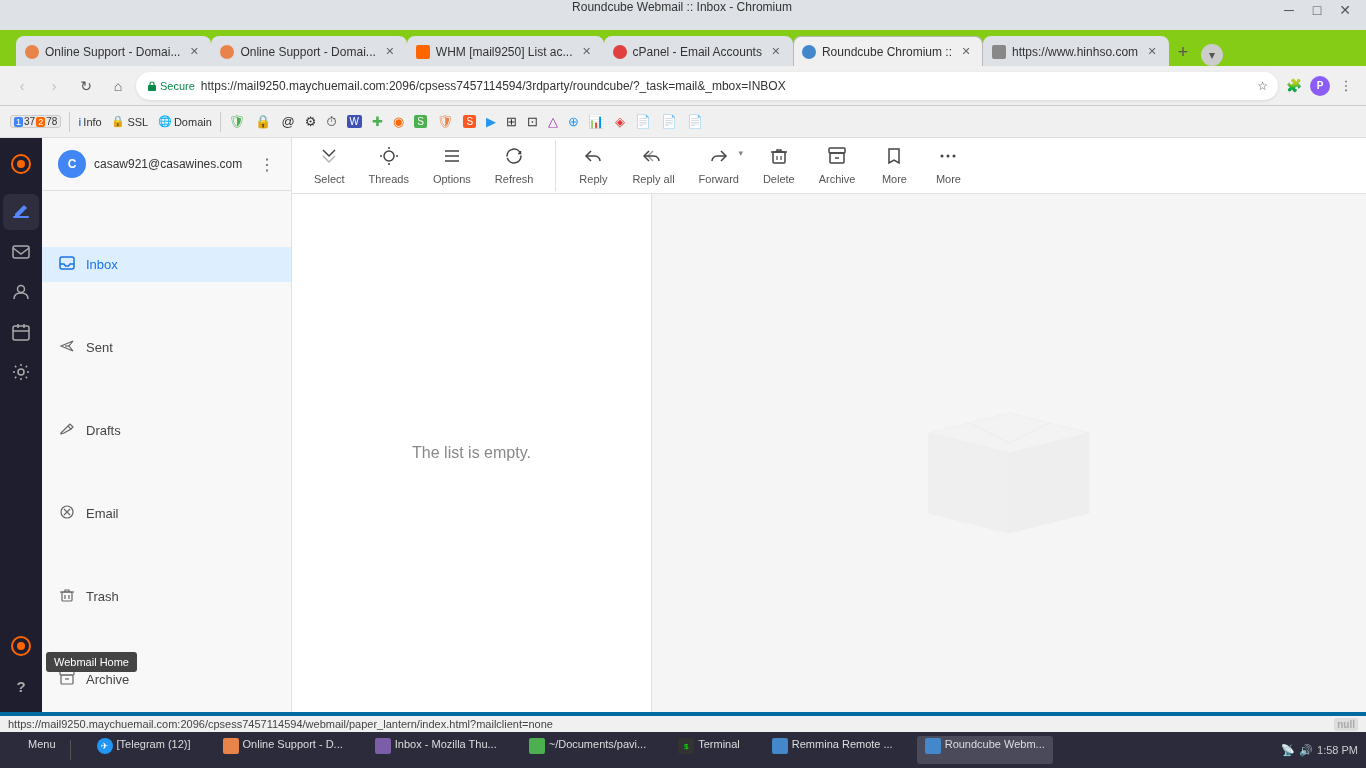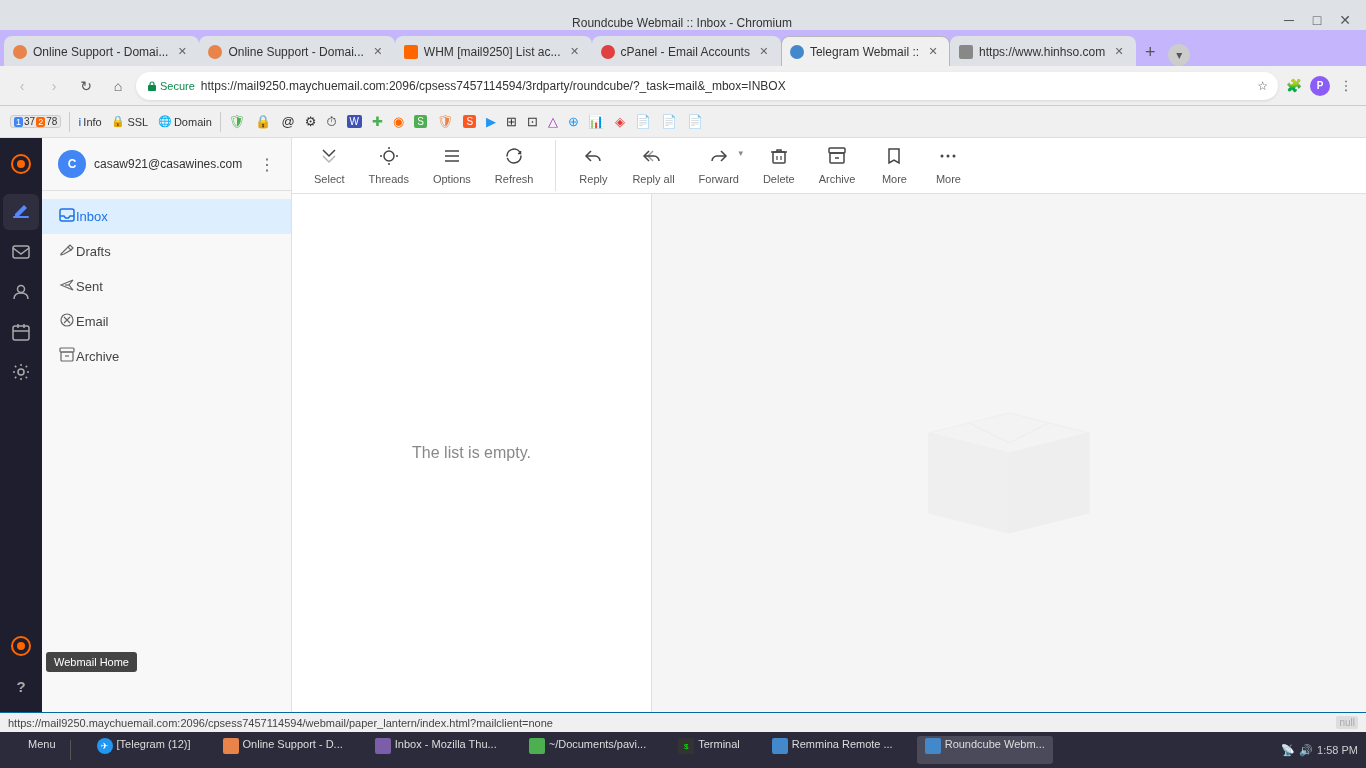--- a/index.html
+++ b/index.html
@@ -2,27 +2,27 @@
 <html><head>
   <meta charset="utf-8">
   <style>
     * { margin: 0; padding: 0; box-sizing: border-box; }
     body { font-family: 'Segoe UI', Arial, sans-serif; font-size: 13px; background: #f0f0f0; overflow: hidden; height: 768px; width: 1366px; }
 
     
     .chrome-window { width: 1366px; height: 768px; display: flex; flex-direction: column; background: #dee1e6; }
 
     
-    .title-bar { height: 30px; background: #dee1e6; display: flex; align-items: flex-end; justify-content: space-between; padding: 0 8px; }
+    .title-bar { height: 30px; background: #dee1e6; display: flex; align-items: flex-start; justify-content: space-between; padding: 0 8px; }
     .title-bar-title { flex: 1; text-align: center; font-size: 12px; color: #333; }
     .window-controls { display: flex; gap: 2px; }
     .win-btn { width: 26px; height: 20px; border: none; background: transparent; cursor: pointer; font-size: 14px; color: #555; display: flex; align-items: center; justify-content: center; border-radius: 3px; }
 
     
-    .tab-bar { height: 36px; background: #c4b5fd; display: flex; align-items: flex-end; padding-left: 4px; }
+    .tab-bar { height: 36px; background: #84cc16; display: flex; align-items: flex-end; padding-left: 16px; }
     .tab { height: 30px; display: flex; align-items: center; padding: 0 8px; border-radius: 8px 8px 0 0; font-size: 12px; color: #333; background: #dee1e6; cursor: pointer; max-width: 200px; min-width: 60px; gap: 6px; border: 1px solid transparent; border-bottom: none; }
     .tab.active { background: #f0f0f0; border-color: #b8b8b8; }
     .tab-icon { width: 16px; height: 16px; display: flex; align-items: center; justify-content: center; font-size: 11px; border-radius: 2px; }
     .tab-label { flex: 1; overflow: hidden; text-overflow: ellipsis; white-space: nowrap; font-size: 12px; }
     .tab-close { width: 16px; height: 16px; border-radius: 50%; display: flex; align-items: center; justify-content: center; font-size: 11px; color: #666; cursor: pointer; flex-shrink: 0; }
     .tab-new { width: 28px; height: 28px; display: flex; align-items: center; justify-content: center; cursor: pointer; color: #555; font-size: 18px; border-radius: 50%; }
     .tab-overflow { width: 22px; height: 22px; display: flex; align-items: center; justify-content: center; margin-left: 4px; cursor: pointer; color: #555; font-size: 12px; background: #ccc; border-radius: 50%; }
 
     
     .address-bar { height: 40px; background: #f0f0f0; display: flex; align-items: center; padding: 4px 8px; gap: 4px; border-bottom: 1px solid #ccc; }
@@ -54,21 +54,21 @@
     .icon-sidebar-bottom { display: flex; flex-direction: column; align-items: center; gap: 4px; }
 
     
     .mail-sidebar { width: 250px; background: #f8f8f8; border-right: 1px solid #e0e0e0; display: flex; flex-direction: column; }
     .mail-account { display: flex; align-items: center; justify-content: space-between; padding: 12px 16px; border-bottom: 1px solid #e0e0e0; }
     .mail-account-info { display: flex; align-items: center; gap: 8px; }
     .mail-avatar { width: 28px; height: 28px; background: #4285f4; border-radius: 50%; display: flex; align-items: center; justify-content: center; color: white; font-size: 12px; font-weight: bold; }
     .mail-account-email { font-size: 12px; color: #333; font-weight: 500; max-width: 170px; overflow: hidden; text-overflow: ellipsis; white-space: nowrap; }
     .mail-more { cursor: pointer; color: #666; font-size: 16px; }
     .mail-nav { padding: 8px 0; }
-    .mail-nav-item { display: flex; align-items: center; padding: 8px 16px; cursor: pointer; color: #444; font-size: 13px; border-radius: 0; }
+    .mail-nav-item { display: flex; align-items: center; gap: 10px; padding: 8px 16px; cursor: pointer; color: #444; font-size: 13px; border-radius: 0; margin-top: 48px; }
     .mail-nav-item.active { background: #ddeeff; color: #1a73e8; font-weight: 500; }
     .mail-nav-icon { font-size: 14px; width: 18px; text-align: center; }
 
     
     .mail-toolbar { height: 56px; background: white; border-bottom: 1px solid #e0e0e0; display: flex; align-items: center; padding: 0 12px; }
     .toolbar-left { display: flex; align-items: center; gap: 4px; padding-right: 12px; border-right: 1px solid #e0e0e0; }
     .toolbar-right { display: flex; align-items: center; gap: 4px; padding-left: 12px; }
     .toolbar-btn { display: flex; flex-direction: column; align-items: center; gap: 2px; padding: 6px 10px; cursor: pointer; border-radius: 4px; color: #444; min-width: 50px; }
     .toolbar-btn-icon { font-size: 18px; }
     .toolbar-btn-label { font-size: 11px; color: #555; }
@@ -80,41 +80,41 @@
     .search-filter-btn { display: flex; align-items: center; gap: 2px; cursor: pointer; color: #555; font-size: 13px; }
 
     
     .message-list { flex: 1; overflow-y: auto; display: flex; flex-direction: column; }
     .empty-message { flex: 1; display: flex; align-items: center; justify-content: center; color: #888; font-size: 16px; padding: 40px; }
 
     
     .reading-pane { flex: 1; background: #f5f5f5; display: flex; align-items: center; justify-content: center; }
 
     
-    .status-bar { height: 20px; background: #f0f0f0; display: flex; align-items: center; justify-content: space-between; padding: 0 8px; border-top: 1px solid #0369a1; font-size: 11px; color: #555; }
+    .status-bar { height: 20px; background: #f0f0f0; display: flex; align-items: center; justify-content: space-between; padding: 0 8px; border-top: 4px solid #0369a1; font-size: 11px; color: #555; }
     .status-url { color: #444; font-size: 11px; }
     .taskbar { height: 36px; background: #2b2b3b; display: flex; align-items: center; padding: 0 8px; gap: 4px; }
     .taskbar-item { display: flex; gap: 4px; padding: 2px 8px; border-radius: 3px; cursor: pointer; color: #ddd; font-size: 11px; height: 28px; margin-left: 12px; }
     .taskbar-item.active { background: #4a4a5a; }
     .taskbar-item-icon { width: 16px; height: 16px; border-radius: 2px; display: flex; align-items: center; justify-content: center; font-size: 11px; }
     .taskbar-systray { display: flex; align-items: center; gap: 4px; margin-left: auto; color: #ccc; font-size: 11px; }
 
     
     .tooltip-box { position: absolute; background: #444; color: white; font-size: 11px; padding: 4px 8px; border-radius: 3px; white-space: nowrap; bottom: 60px; left: 4px; z-index: 100; }
 
     
     .mail-main { flex: 1; display: flex; flex-direction: column; overflow: hidden; }
     .mail-content { flex: 1; display: flex; overflow: hidden; }
     .mail-list-panel { width: 360px; display: flex; flex-direction: column; border-right: 1px solid #e0e0e0; }
 
     
     .inbox-svg { opacity: 0.15; }
     .taskbar-separator { width: 1px; height: 20px; background: #555; margin: 0 2px; }
 
-    .null-badge { color: #aaa; font-size: 10px; background: #ddd; border-radius: 2px; padding: 1px 3px; }
+    .null-badge { color: #aaa; font-size: 10px; background: #ddd; border-radius: 2px; padding: 1px 3px; font-weight: bold; }
   </style>
 </head>
 <body>
 
 <div class="chrome-window">
 
   <div class="title-bar">
     <div style="width:80px"></div>
     <div class="title-bar-title">Roundcube Webmail :: Inbox - Chromium</div>
     <div class="window-controls">
@@ -145,21 +145,21 @@
     </div>
 
     <div class="tab">
       <div class="tab-icon" style="background:#e04040;border-radius:50%;width:14px;height:14px;"></div>
       <span class="tab-label">cPanel - Email Accounts</span>
       <span class="tab-close">✕</span>
     </div>
 
     <div class="tab active">
       <div class="tab-icon" style="background:#4488cc;border-radius:50%;width:14px;height:14px;"></div>
-      <span class="tab-label">Telegram Webmail ::</span>
+      <span class="tab-label">Roundcube Chromium ::</span>
       <span class="tab-close">✕</span>
     </div>
 
     <div class="tab">
       <div class="tab-icon" style="background:#888;width:14px;height:14px;border-radius:2px;"></div>
       <span class="tab-label">https://www.hinhso.com</span>
       <span class="tab-close">✕</span>
     </div>
     <div class="tab-new">+</div>
     <div class="tab-overflow">▾</div>
@@ -336,43 +336,54 @@
               <svg width="16" height="16" viewBox="0 0 16 16" fill="none">
                   <rect x="1" y="2" width="14" height="12" rx="2" stroke="#1a73e8" stroke-width="1.5"></rect>
                   <path d="M1 9h4l1.5 2h3L11 9h4" stroke="#1a73e8" stroke-width="1.5"></path>
                 </svg>
             </span>
             <span>Inbox</span>
           </div>
           <div class="mail-nav-item">
             <span class="mail-nav-icon">
               <svg width="16" height="16" viewBox="0 0 16 16" fill="none">
+                  <path d="M2 8l12-5-4 5 4 5z" stroke="#666" stroke-width="1.2"></path>
+                  <path d="M10 8H6" stroke="#666" stroke-width="1.2"></path>
+                </svg>
+            </span>
+            <span>Sent</span>
+          </div>
+          <div class="mail-nav-item">
+            <span class="mail-nav-icon">
+              <svg width="16" height="16" viewBox="0 0 16 16" fill="none">
                   <path d="M2 12L9 5l3 3-7 4-3 1z" stroke="#666" stroke-width="1.2"></path>
                   <path d="M9 5l2-2 3 3-2 2" stroke="#666" stroke-width="1.2"></path>
                 </svg>
             </span>
             <span>Drafts</span>
-          </div>
-          <div class="mail-nav-item">
-            <span class="mail-nav-icon">
-              <svg width="16" height="16" viewBox="0 0 16 16" fill="none">
-                  <path d="M2 8l12-5-4 5 4 5z" stroke="#666" stroke-width="1.2"></path>
-                  <path d="M10 8H6" stroke="#666" stroke-width="1.2"></path>
-                </svg>
-            </span>
-            <span>Sent</span>
           </div>
           <div class="mail-nav-item">
             <span class="mail-nav-icon">
               <svg width="16" height="16" viewBox="0 0 16 16" fill="none">
                   <circle cx="8" cy="8" r="6" stroke="#666" stroke-width="1.2"></circle>
                   <path d="M5 5l6 6M11 5l-6 6" stroke="#666" stroke-width="1.2"></path>
                 </svg>
             </span>
             <span>Email</span>
+          </div>
+          <div class="mail-nav-item">
+            <span class="mail-nav-icon">
+              <svg width="16" height="16" viewBox="0 0 16 16" fill="none">
+                  <rect x="3" y="5" width="10" height="9" rx="1" stroke="#666" stroke-width="1.2"></rect>
+                  <path d="M1 5h14" stroke="#666" stroke-width="1.2"></path>
+                  <path d="M6 5V3h4v2" stroke="#666" stroke-width="1.2"></path>
+                  <path d="M6 8v4M10 8v4" stroke="#666" stroke-width="1.2"></path>
+                </svg>
+            </span>
+            <span>Trash</span>
           </div>
           <div class="mail-nav-item">
             <span class="mail-nav-icon">
               <svg width="16" height="16" viewBox="0 0 16 16" fill="none">
                   <rect x="1" y="1" width="14" height="4" rx="1" stroke="#666" stroke-width="1.2"></rect>
                   <rect x="2" y="5" width="12" height="9" rx="1" stroke="#666" stroke-width="1.2"></rect>
                   <path d="M6 9h4" stroke="#666" stroke-width="1.2"></path>
                 </svg>
             </span>
             <span>Archive</span>

